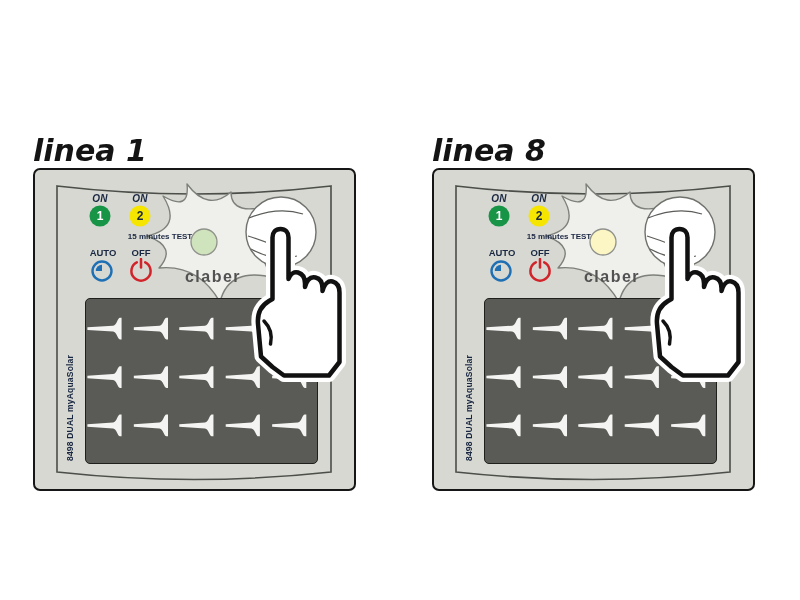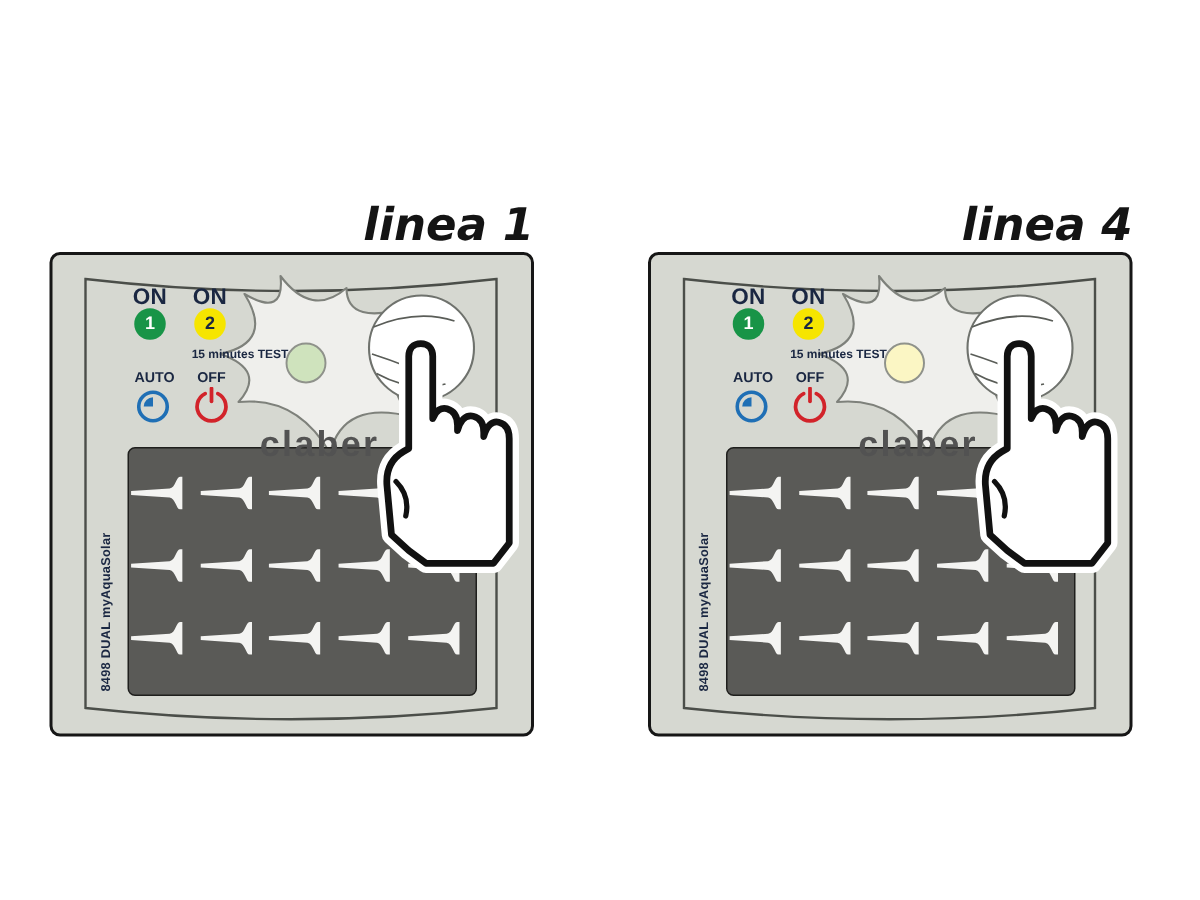--- a/index.html
+++ b/index.html
@@ -1,21 +1,21 @@
 <!DOCTYPE html>
 <html><head>
 <meta charset="utf-8">
 <style>
   html,body{margin:0;padding:0;}
   body{
     width:800px;height:600px;position:relative;background:#ffffff;
     font-family:"Liberation Sans", sans-serif;overflow:hidden;
   }
   .panel-title{
-    position:absolute;top:108px;width:323px;text-align:right;
+    position:absolute;top:108px;width:323px;text-align:left;
     font-family:"DejaVu Sans", sans-serif;
     font-style:italic;font-weight:700;font-size:30px;color:#141414;
     letter-spacing:0px;
   }
   #title-1{left:33px;}
   #title-2{left:432px;}
   .device{
     position:absolute;top:168px;width:323px;height:323px;
     border:2.5px solid #161616;border-radius:7px;box-sizing:border-box;
     background:#d6d8d1;
@@ -29,28 +29,28 @@
     border-radius:5px;border:1px solid #1f1f1d;box-sizing:border-box;
     background:
       repeating-linear-gradient(90deg,
         rgba(255,255,255,0.08) 0px, rgba(255,255,255,0.0) 14px,
         rgba(0,0,0,0.10) 40px, rgba(255,255,255,0.08) 47px),
       linear-gradient(118deg,#8d8c89 0%, #6b6a67 40%, #49494 60%, #31312f 100%);
     background-color:#5a5a57;
   }
   .solar-panel svg{position:absolute;left:0;top:0;width:100%;height:100%;}
   .ctrl{position:absolute;z-index:3;transform:translate(-50%,-50%);white-space:nowrap;font-weight:bold;}
-  .on-label{font-size:15px;letter-spacing:.2px;}
+  .on-label{font-size:10px;letter-spacing:.2px;font-style:italic;}
   .chan{
     width:21px;height:21px;border-radius:50%;text-align:center;
     line-height:21px;font-size:12px;font-weight:bold;
   }
   .test-label{font-size:8px;margin-left:40px;}
   .mode-label{font-size:9.5px;}
-  .brand{font-size:24px;letter-spacing:1.5px;font-weight:bold;margin-top:20px;}
+  .brand{font-size:16px;letter-spacing:1.5px;font-weight:bold;}
   .icon{position:absolute;z-index:3;}
   .model-label{
     position:absolute;left:35px;top:238px;z-index:3;
     transform:translate(-50%,-50%) rotate(-90deg);
     font-size:8.5px;font-weight:bold;white-space:nowrap;letter-spacing:.2px;
   }
 </style>
 </head>
 <body>
 
@@ -148,21 +148,21 @@
 
   <div class="ctrl brand" style="left: 178px; top: 107px; color: rgb(82, 82, 82);">claber</div>
 
   <div class="model-label" style="color: rgb(26, 39, 66);">8498 DUAL myAquaSolar</div>
 
   <svg class="layer z4" viewBox="0 0 318 318">
     <use href="#hand"></use>
   </svg>
 </div>
 
-<h2 class="panel-title" id="title-2">linea 4</h2>
+<h2 class="panel-title" id="title-2">linea 8</h2>
 
 <div class="device" id="device-2" style="background-color: rgb(214, 216, 209);">
 
   <svg class="layer z1" viewBox="0 0 318 318">
     <use href="#art-base"></use>
     <circle cx="169" cy="72" r="13" stroke="#8f928b" stroke-width="1.3" fill="#fbf6c4"></circle>
     <use href="#art-top"></use>
   </svg>
 
   <div class="solar-panel">

